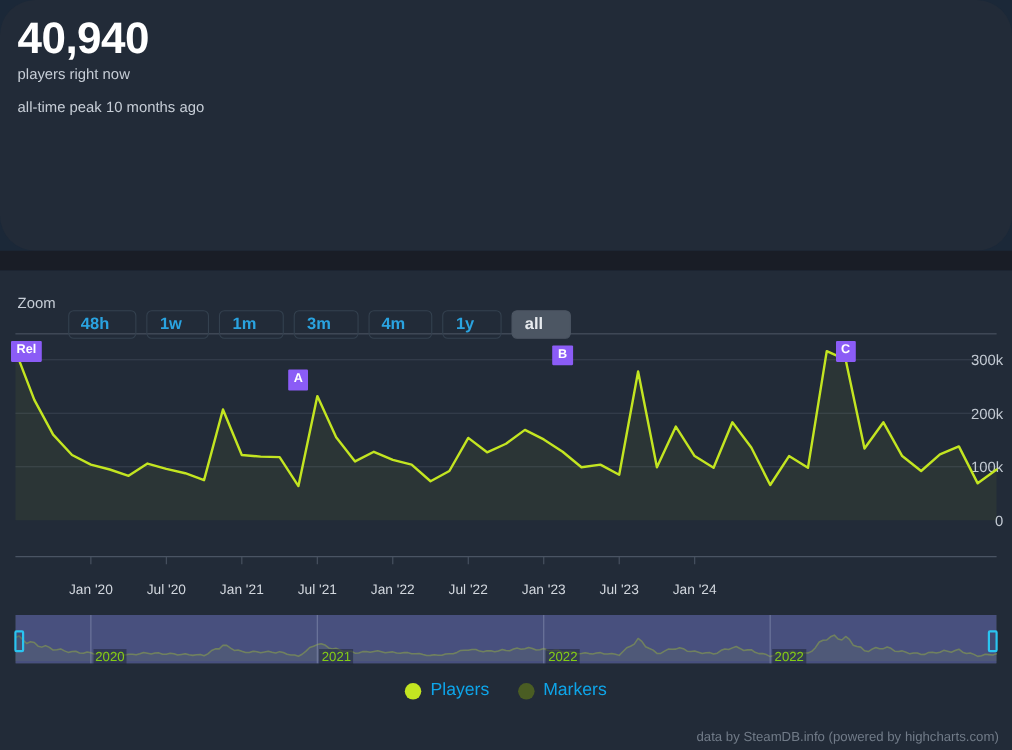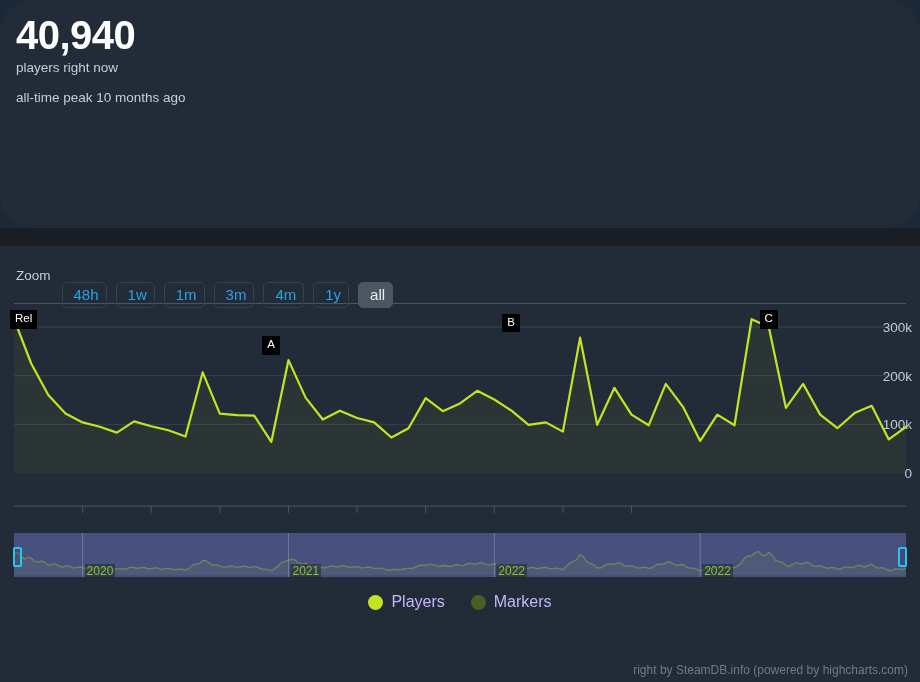--- a/index.html
+++ b/index.html
@@ -61,26 +61,26 @@
     padding: 0 16px;
     height: 30px;
   }
   #zoom-label {
     font-size: 13.5px;
     color: #c6cdd6;
     margin-right: 2px;
   }
   .zoom-btn {
     font-size: 15px;
-    font-weight: normal;
+    font-weight: bold;
     color: #2aa3e0;
     background: transparent;
     border: 1px solid #34414f;
     border-radius: 5px;
-    padding: 4px 7px 5px 11px;
+    padding: 4px 24px 5px 11px;
     cursor: pointer;
     line-height: 1;
     font-family: "Liberation Sans", sans-serif;
     margin-top: 40px;
   }
   .zoom-btn.selected {
     color: #e8ebef;
     background: #4c5663;
     border-color: #4c5663;
   }
@@ -95,24 +95,24 @@
   #plot-area {
     position: relative;
     width: 920px;
     height: 215px;
     margin-top: 6px;
   }
   #plot-svg { display: block; }
 
   .marker-badge {
     position: absolute;
-    background: #000000;
+    background: #8b5cf6;
     color: #ffffff;
     font-size: 11.5px;
-    font-weight: normal;
+    font-weight: bold;
     padding: 3px 5px 4px 5px;
     line-height: 1;
     border-radius: 1px;
     white-space: nowrap;
   }
 
   
   #xaxis-labels {
     position: relative;
     height: 26px;
@@ -170,21 +170,21 @@
     cursor: pointer;
   }
   .legend-dot {
     width: 15px;
     height: 15px;
     border-radius: 50%;
     display: inline-block;
   }
   .legend-text {
     font-size: 16px;
-    color: #c4b5fd;
+    color: #0ea5e9;
   }
 
   
   #credits {
     position: absolute;
     right: 12px;
     bottom: 5px;
     font-size: 12px;
     color: #717b88;
   }
@@ -250,20 +250,31 @@
       <line x1="14" y1="196" x2="906" y2="196" stroke="#4a5463" stroke-width="1"></line>
     </svg>
     <div id="marker-layer">
         <div class="marker-badge" style="left: 10px; top: 0px;">Rel</div>
         <div class="marker-badge" style="left: 262.154px; top: 26.0933px;">A</div>
         <div class="marker-badge" style="left: 502.308px; top: 3.70667px;">B</div>
         <div class="marker-badge" style="left: 759.615px; top: 0px;">C</div>
       </div>
   </div>
 
+  <div id="xaxis-labels">
+      <div class="x-tick-label" style="left: 82.6154px;">Jan '20</div>
+      <div class="x-tick-label" style="left: 151.231px;">Jul '20</div>
+      <div class="x-tick-label" style="left: 219.846px;">Jan '21</div>
+      <div class="x-tick-label" style="left: 288.462px;">Jul '21</div>
+      <div class="x-tick-label" style="left: 357.077px;">Jan '22</div>
+      <div class="x-tick-label" style="left: 425.692px;">Jul '22</div>
+      <div class="x-tick-label" style="left: 494.308px;">Jan '23</div>
+      <div class="x-tick-label" style="left: 562.923px;">Jul '23</div>
+      <div class="x-tick-label" style="left: 631.538px;">Jan '24</div>
+    </div>
 
   <div id="navigator">
     <svg id="nav-svg" width="892" height="48">
       <rect x="0" y="0" width="892" height="44" fill="#5a6474"></rect>
       <path id="nav-fill" fill="rgba(195,229,33,0.18)" stroke="none" d="M0.0 20.5 L3.4 19.2 L6.9 22.9 L10.3 26.0 L13.7 24.3 L17.2 25.1 L20.6 28.4 L24.0 29.3 L27.4 27.9 L30.9 29.5 L34.3 32.0 L37.7 31.6 L41.2 30.9 L44.6 32.7 L48.0 34.1 L51.5 33.2 L54.9 33.1 L58.3 34.7 L61.8 34.9 L65.2 33.8 L68.6 34.5 L72.0 35.7 L75.5 35.2 L78.9 34.4 L82.3 35.5 L85.8 36.1 L89.2 35.3 L92.6 35.2 L96.1 36.4 L99.5 36.5 L102.9 35.8 L106.4 35.7 L109.8 36.3 L113.2 35.4 L116.6 34.2 L120.1 34.8 L123.5 35.5 L126.9 34.6 L130.4 34.5 L133.8 35.8 L137.2 35.7 L140.7 34.9 L144.1 35.3 L147.5 36.4 L151.0 35.9 L154.4 35.4 L157.8 36.2 L161.2 36.8 L164.7 36.2 L168.1 36.1 L171.5 37.1 L175.0 35.4 L178.4 32.4 L181.8 30.9 L185.3 30.9 L188.7 27.6 L192.1 27.7 L195.6 30.2 L199.0 32.3 L202.4 31.9 L205.8 33.1 L209.3 34.1 L212.7 34.1 L216.1 33.0 L219.6 33.4 L223.0 34.4 L226.4 33.8 L229.9 33.1 L233.3 33.9 L236.7 34.6 L240.2 33.4 L243.6 34.2 L247.0 35.8 L250.4 36.4 L253.9 36.4 L257.3 37.6 L260.7 35.8 L264.2 32.9 L267.6 29.6 L271.0 28.5 L274.5 27.0 L277.9 26.2 L281.3 27.3 L284.8 30.0 L288.2 30.9 L291.6 30.4 L295.0 31.9 L298.5 33.3 L301.9 33.1 L305.3 33.0 L308.8 34.8 L312.2 34.7 L315.6 33.4 L319.1 33.2 L322.5 34.0 L325.9 33.3 L329.4 32.6 L332.8 33.5 L336.2 34.5 L339.6 33.9 L343.1 33.6 L346.5 34.7 L349.9 34.9 L353.4 34.1 L356.8 34.3 L360.2 35.4 L363.7 35.4 L367.1 35.1 L370.5 36.1 L374.0 37.0 L377.4 36.8 L380.8 36.3 L384.2 36.7 L387.7 36.6 L391.1 35.5 L394.5 35.4 L398.0 35.4 L401.4 34.1 L404.8 32.3 L408.3 32.2 L411.7 32.2 L415.1 31.4 L418.6 31.4 L422.0 32.9 L425.4 33.5 L428.8 32.5 L432.3 32.7 L435.7 33.5 L439.1 32.8 L442.6 31.5 L446.0 32.4 L449.4 32.6 L452.9 31.0 L456.3 30.2 L459.7 31.2 L463.2 30.8 L466.6 29.7 L470.0 30.5 L473.4 31.9 L476.9 31.6 L480.3 30.6 L483.7 32.2 L487.2 32.9 L490.6 32.2 L494.0 32.2 L497.5 33.9 L500.9 33.9 L504.3 33.3 L507.8 34.1 L511.2 35.3 L514.6 35.0 L518.0 34.4 L521.5 35.2 L524.9 35.5 L528.3 34.6 L531.8 34.3 L535.2 35.6 L538.6 35.6 L542.1 35.1 L545.5 35.7 L548.9 36.8 L552.4 33.3 L555.8 29.8 L559.2 28.5 L562.6 26.6 L566.1 21.4 L569.5 24.1 L572.9 28.9 L576.4 30.6 L579.8 32.0 L583.2 35.0 L586.7 35.0 L590.1 32.9 L593.5 31.1 L597.0 31.3 L600.4 31.1 L603.8 29.8 L607.2 30.7 L610.7 33.0 L614.1 33.3 L617.5 32.8 L621.0 33.9 L624.4 35.1 L627.8 34.5 L631.3 34.3 L634.7 35.5 L638.1 34.8 L641.6 32.2 L645.0 31.0 L648.4 31.4 L651.8 30.0 L655.3 28.7 L658.7 30.5 L662.1 32.4 L665.6 31.8 L669.0 31.6 L672.4 34.0 L675.9 35.2 L679.3 35.1 L682.7 36.1 L686.2 37.9 L689.6 36.9 L693.0 35.3 L696.4 35.1 L699.9 35.2 L703.3 33.6 L706.7 33.1 L710.2 34.7 L713.6 35.3 L717.0 34.4 L720.5 34.7 L723.9 33.2 L727.3 29.8 L730.8 24.6 L734.2 23.0 L737.6 22.8 L741.0 19.9 L744.5 18.4 L747.9 21.9 L751.3 22.8 L754.8 19.6 L758.2 22.2 L761.6 27.5 L765.1 28.7 L768.5 29.3 L771.9 32.6 L775.4 33.3 L778.8 31.1 L782.2 29.6 L785.6 30.7 L789.1 30.7 L792.5 29.2 L795.9 30.4 L799.4 33.0 L802.8 33.2 L806.2 32.7 L809.7 34.0 L813.1 35.4 L816.5 34.7 L820.0 34.6 L823.4 36.0 L826.8 35.9 L830.2 34.1 L833.7 33.9 L837.1 34.7 L840.5 33.9 L844.0 32.2 L847.4 33.0 L850.8 34.0 L854.3 32.4 L857.7 31.2 L861.1 33.9 L864.6 35.1 L868.0 34.7 L871.4 35.9 L874.8 37.7 L878.3 37.1 L881.7 35.8 L885.1 36.1 L888.6 36.5 L892.0 35.2 L892 42 L0 42 Z"></path>
       <path id="nav-line" fill="none" stroke-width="1.4" stroke-linejoin="round" d="M0.0 20.5 L3.4 19.2 L6.9 22.9 L10.3 26.0 L13.7 24.3 L17.2 25.1 L20.6 28.4 L24.0 29.3 L27.4 27.9 L30.9 29.5 L34.3 32.0 L37.7 31.6 L41.2 30.9 L44.6 32.7 L48.0 34.1 L51.5 33.2 L54.9 33.1 L58.3 34.7 L61.8 34.9 L65.2 33.8 L68.6 34.5 L72.0 35.7 L75.5 35.2 L78.9 34.4 L82.3 35.5 L85.8 36.1 L89.2 35.3 L92.6 35.2 L96.1 36.4 L99.5 36.5 L102.9 35.8 L106.4 35.7 L109.8 36.3 L113.2 35.4 L116.6 34.2 L120.1 34.8 L123.5 35.5 L126.9 34.6 L130.4 34.5 L133.8 35.8 L137.2 35.7 L140.7 34.9 L144.1 35.3 L147.5 36.4 L151.0 35.9 L154.4 35.4 L157.8 36.2 L161.2 36.8 L164.7 36.2 L168.1 36.1 L171.5 37.1 L175.0 35.4 L178.4 32.4 L181.8 30.9 L185.3 30.9 L188.7 27.6 L192.1 27.7 L195.6 30.2 L199.0 32.3 L202.4 31.9 L205.8 33.1 L209.3 34.1 L212.7 34.1 L216.1 33.0 L219.6 33.4 L223.0 34.4 L226.4 33.8 L229.9 33.1 L233.3 33.9 L236.7 34.6 L240.2 33.4 L243.6 34.2 L247.0 35.8 L250.4 36.4 L253.9 36.4 L257.3 37.6 L260.7 35.8 L264.2 32.9 L267.6 29.6 L271.0 28.5 L274.5 27.0 L277.9 26.2 L281.3 27.3 L284.8 30.0 L288.2 30.9 L291.6 30.4 L295.0 31.9 L298.5 33.3 L301.9 33.1 L305.3 33.0 L308.8 34.8 L312.2 34.7 L315.6 33.4 L319.1 33.2 L322.5 34.0 L325.9 33.3 L329.4 32.6 L332.8 33.5 L336.2 34.5 L339.6 33.9 L343.1 33.6 L346.5 34.7 L349.9 34.9 L353.4 34.1 L356.8 34.3 L360.2 35.4 L363.7 35.4 L367.1 35.1 L370.5 36.1 L374.0 37.0 L377.4 36.8 L380.8 36.3 L384.2 36.7 L387.7 36.6 L391.1 35.5 L394.5 35.4 L398.0 35.4 L401.4 34.1 L404.8 32.3 L408.3 32.2 L411.7 32.2 L415.1 31.4 L418.6 31.4 L422.0 32.9 L425.4 33.5 L428.8 32.5 L432.3 32.7 L435.7 33.5 L439.1 32.8 L442.6 31.5 L446.0 32.4 L449.4 32.6 L452.9 31.0 L456.3 30.2 L459.7 31.2 L463.2 30.8 L466.6 29.7 L470.0 30.5 L473.4 31.9 L476.9 31.6 L480.3 30.6 L483.7 32.2 L487.2 32.9 L490.6 32.2 L494.0 32.2 L497.5 33.9 L500.9 33.9 L504.3 33.3 L507.8 34.1 L511.2 35.3 L514.6 35.0 L518.0 34.4 L521.5 35.2 L524.9 35.5 L528.3 34.6 L531.8 34.3 L535.2 35.6 L538.6 35.6 L542.1 35.1 L545.5 35.7 L548.9 36.8 L552.4 33.3 L555.8 29.8 L559.2 28.5 L562.6 26.6 L566.1 21.4 L569.5 24.1 L572.9 28.9 L576.4 30.6 L579.8 32.0 L583.2 35.0 L586.7 35.0 L590.1 32.9 L593.5 31.1 L597.0 31.3 L600.4 31.1 L603.8 29.8 L607.2 30.7 L610.7 33.0 L614.1 33.3 L617.5 32.8 L621.0 33.9 L624.4 35.1 L627.8 34.5 L631.3 34.3 L634.7 35.5 L638.1 34.8 L641.6 32.2 L645.0 31.0 L648.4 31.4 L651.8 30.0 L655.3 28.7 L658.7 30.5 L662.1 32.4 L665.6 31.8 L669.0 31.6 L672.4 34.0 L675.9 35.2 L679.3 35.1 L682.7 36.1 L686.2 37.9 L689.6 36.9 L693.0 35.3 L696.4 35.1 L699.9 35.2 L703.3 33.6 L706.7 33.1 L710.2 34.7 L713.6 35.3 L717.0 34.4 L720.5 34.7 L723.9 33.2 L727.3 29.8 L730.8 24.6 L734.2 23.0 L737.6 22.8 L741.0 19.9 L744.5 18.4 L747.9 21.9 L751.3 22.8 L754.8 19.6 L758.2 22.2 L761.6 27.5 L765.1 28.7 L768.5 29.3 L771.9 32.6 L775.4 33.3 L778.8 31.1 L782.2 29.6 L785.6 30.7 L789.1 30.7 L792.5 29.2 L795.9 30.4 L799.4 33.0 L802.8 33.2 L806.2 32.7 L809.7 34.0 L813.1 35.4 L816.5 34.7 L820.0 34.6 L823.4 36.0 L826.8 35.9 L830.2 34.1 L833.7 33.9 L837.1 34.7 L840.5 33.9 L844.0 32.2 L847.4 33.0 L850.8 34.0 L854.3 32.4 L857.7 31.2 L861.1 33.9 L864.6 35.1 L868.0 34.7 L871.4 35.9 L874.8 37.7 L878.3 37.1 L881.7 35.8 L885.1 36.1 L888.6 36.5 L892.0 35.2" stroke="#c3e521"></path>
       <rect id="nav-mask" x="0" y="0" width="892" height="44" fill="#3d4485" opacity="0.62"></rect>
       <g id="nav-yearlines">
           <line x1="68.61538461538461" x2="68.61538461538461" y1="0" y2="44" stroke="#8f98b8" stroke-width="1" opacity="0.55"></line>
           <line x1="274.46153846153845" x2="274.46153846153845" y1="0" y2="44" stroke="#8f98b8" stroke-width="1" opacity="0.55"></line>
@@ -285,14 +296,14 @@
     <div class="legend-item">
       <span class="legend-dot" id="legend-dot-players" style="background: rgb(195, 229, 33);"></span>
       <span class="legend-text">Players</span>
     </div>
     <div class="legend-item">
       <span class="legend-dot" id="legend-dot-markers" style="background: rgb(74, 93, 35);"></span>
       <span class="legend-text">Markers</span>
     </div>
   </div>
 
-  <div id="credits">right by SteamDB.info (powered by highcharts.com)</div>
+  <div id="credits">data by SteamDB.info (powered by highcharts.com)</div>
 </div>
 
 </body></html>

